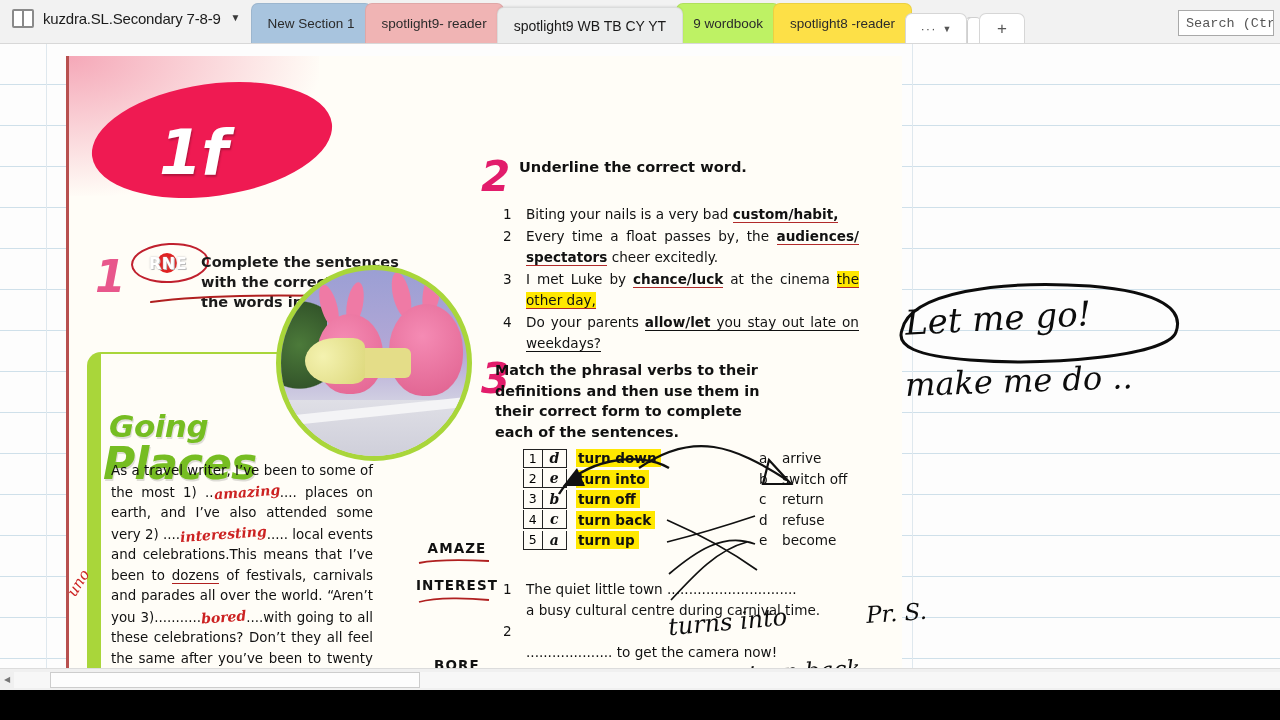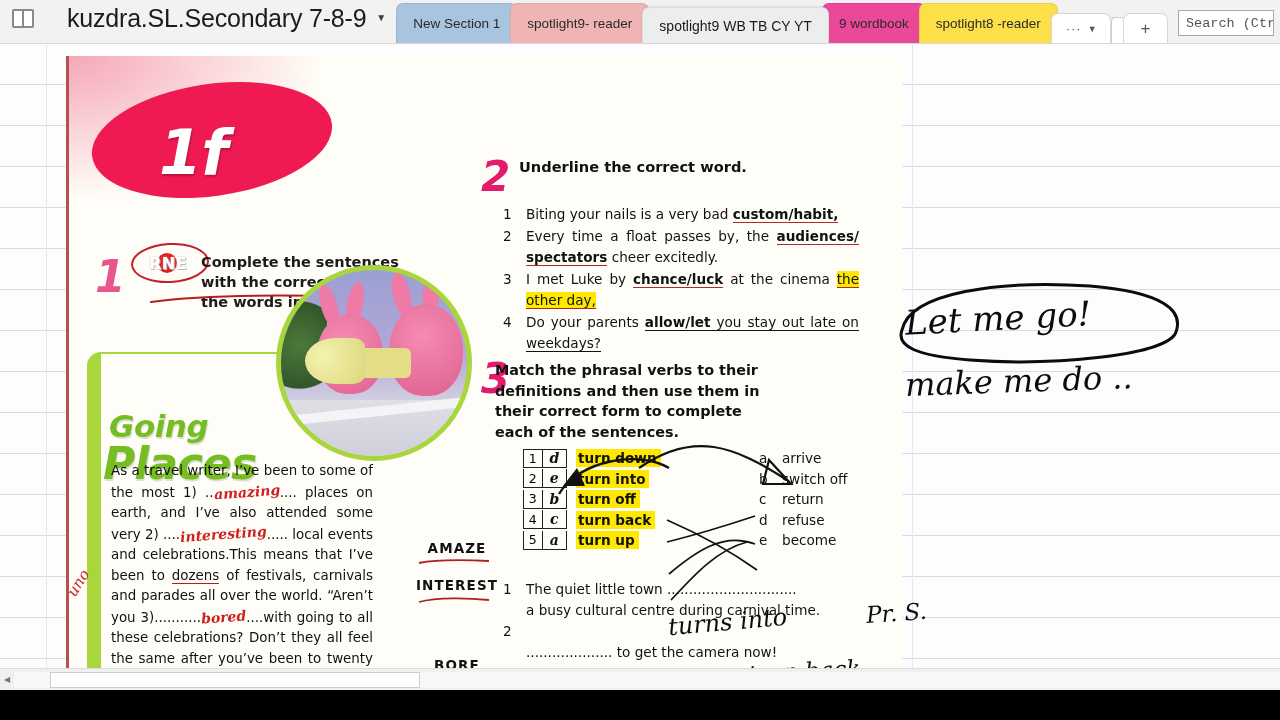--- a/index.html
+++ b/index.html
@@ -26,23 +26,22 @@
     width: 22px; height: 19px;
     border: 2px solid #8a8a8a; border-radius: 2px;
     position: relative; background: #fff;
     flex: none;
   }
   #nb-icon::after {
     content: ""; position: absolute; left: 50%; top: 0; bottom: 0;
     width: 2px; background: #8a8a8a; transform: translateX(-50%);
   }
   #nb-title {
-    font-size: 25px; color: #1b1b1b; white-space: nowrap;
+    font-size: 15px; color: #1b1b1b; white-space: nowrap;
     letter-spacing: -0.2px;
-    margin-left: 24px;
   }
   #nb-caret {
     font-size: 10px; color: #3a3a3a; margin-left: 1px; padding-bottom: 2px;
   }
 
   #tabstrip {
     display: flex; align-items: flex-end; height: 100%;
     flex: 1; min-width: 0; overflow: hidden;
   }
   .tab {
@@ -379,21 +378,21 @@
   <div id="notebook-switcher">
     <div id="nb-icon"></div>
     <div id="nb-title">kuzdra.SL.Secondary 7-8-9</div>
     <div id="nb-caret">▼</div>
   </div>
 
   <div id="tabstrip">
     <div class="tab" style="background: rgb(168, 196, 222);">New Section 1</div>
     <div class="tab" style="background: rgb(240, 180, 180);">spotlight9- reader</div>
     <div class="tab active" style="background: rgb(236, 237, 237);">spotlight9 WB TB CY YT</div>
-    <div class="tab" style="background: #ec4899;">9 wordbook</div>
+    <div class="tab" style="background: #bef264;">9 wordbook</div>
     <div class="tab" style="background: #fde047;">spotlight8 -reader</div>
 
     <div class="tab-overflow">
       <span class="dots">···</span>
       <span class="dn">▼</span>
     </div>
     <div class="tab-stack"></div>
     <div class="tab-stack"></div>
     <div class="tab-add">+</div>
   </div>

